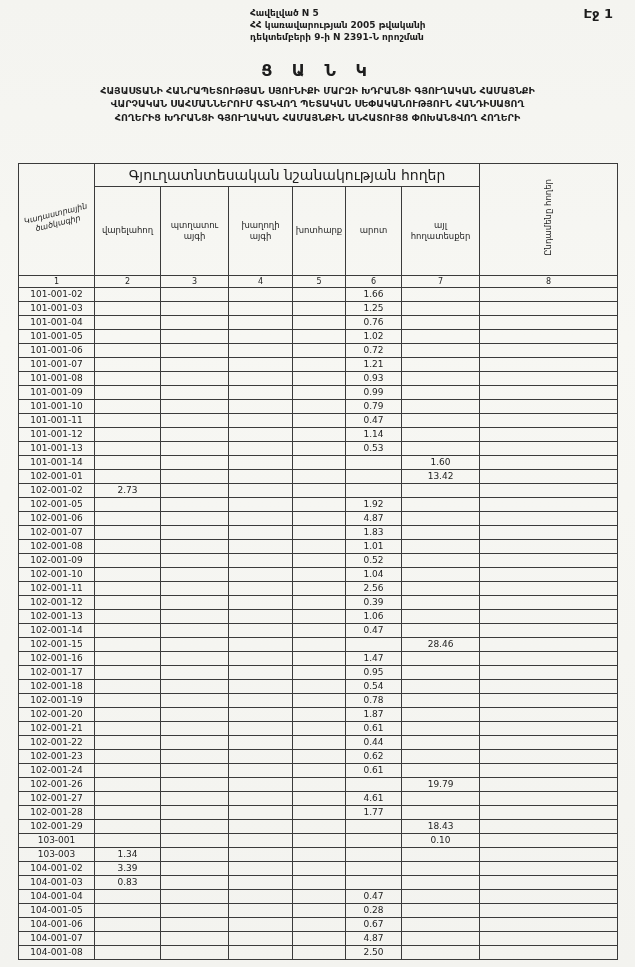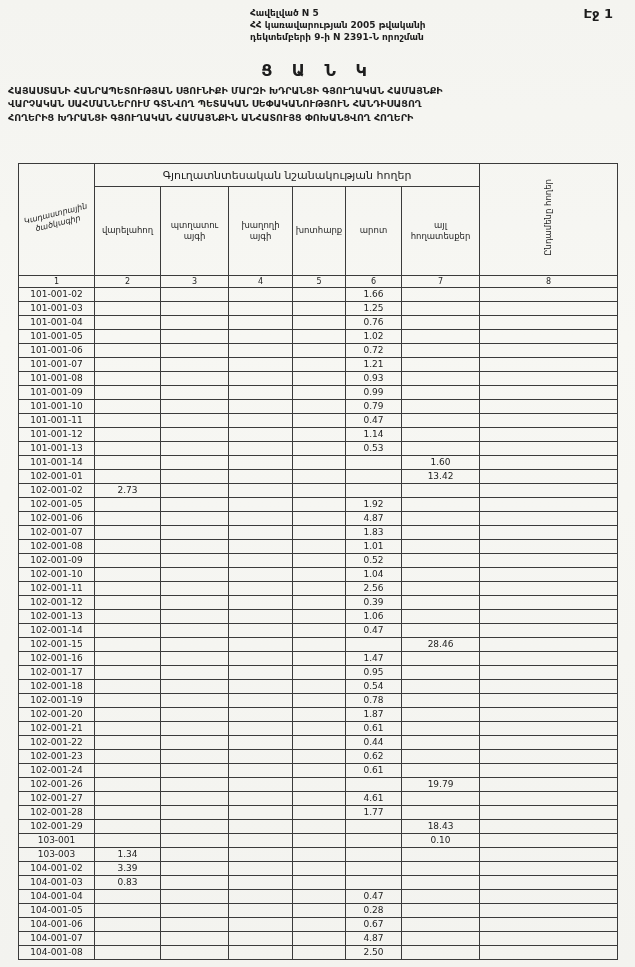--- a/index.html
+++ b/index.html
@@ -22,33 +22,33 @@
   .annex {
     position:absolute; top:7px; left:250px; width:300px;
     text-align:left; font-size:9px; font-weight:bold; line-height:1.35;
   }
   .title {
     position:absolute; top:61px; left:0; width:100%;
     text-align:center; font-size:16px; font-weight:bold; letter-spacing:7px;
   }
   .subtitle {
     position:absolute; top:84px; left:8px; width:619px;
-    text-align:left; font-size:9.5px; font-weight:bold; line-height:1.4;
+    text-align:center; font-size:9.5px; font-weight:bold; line-height:1.4;
   }
   table.grid {
     position:absolute; top:163px; left:18px; width:599px;
     border-collapse:collapse; table-layout:fixed;
   }
   table.grid th, table.grid td {
     border:1px solid #3b3b3b;
     overflow:hidden;
     white-space:nowrap;
   }
   th.h-group {
-    height:20px; font-size:11px; font-weight:normal; text-align:center;
+    height:20px; font-size:14px; font-weight:normal; text-align:center;
   }
   tr.h-cols th {
     height:84px; font-size:8.5px; font-weight:normal;
     text-align:center; vertical-align:middle; padding:2px;
     line-height:1.35; white-space:normal;
   }
   th.h-col1 { vertical-align:middle; text-align:center; }
   .slant {
     display:inline-block;
     transform:rotate(-14deg);

